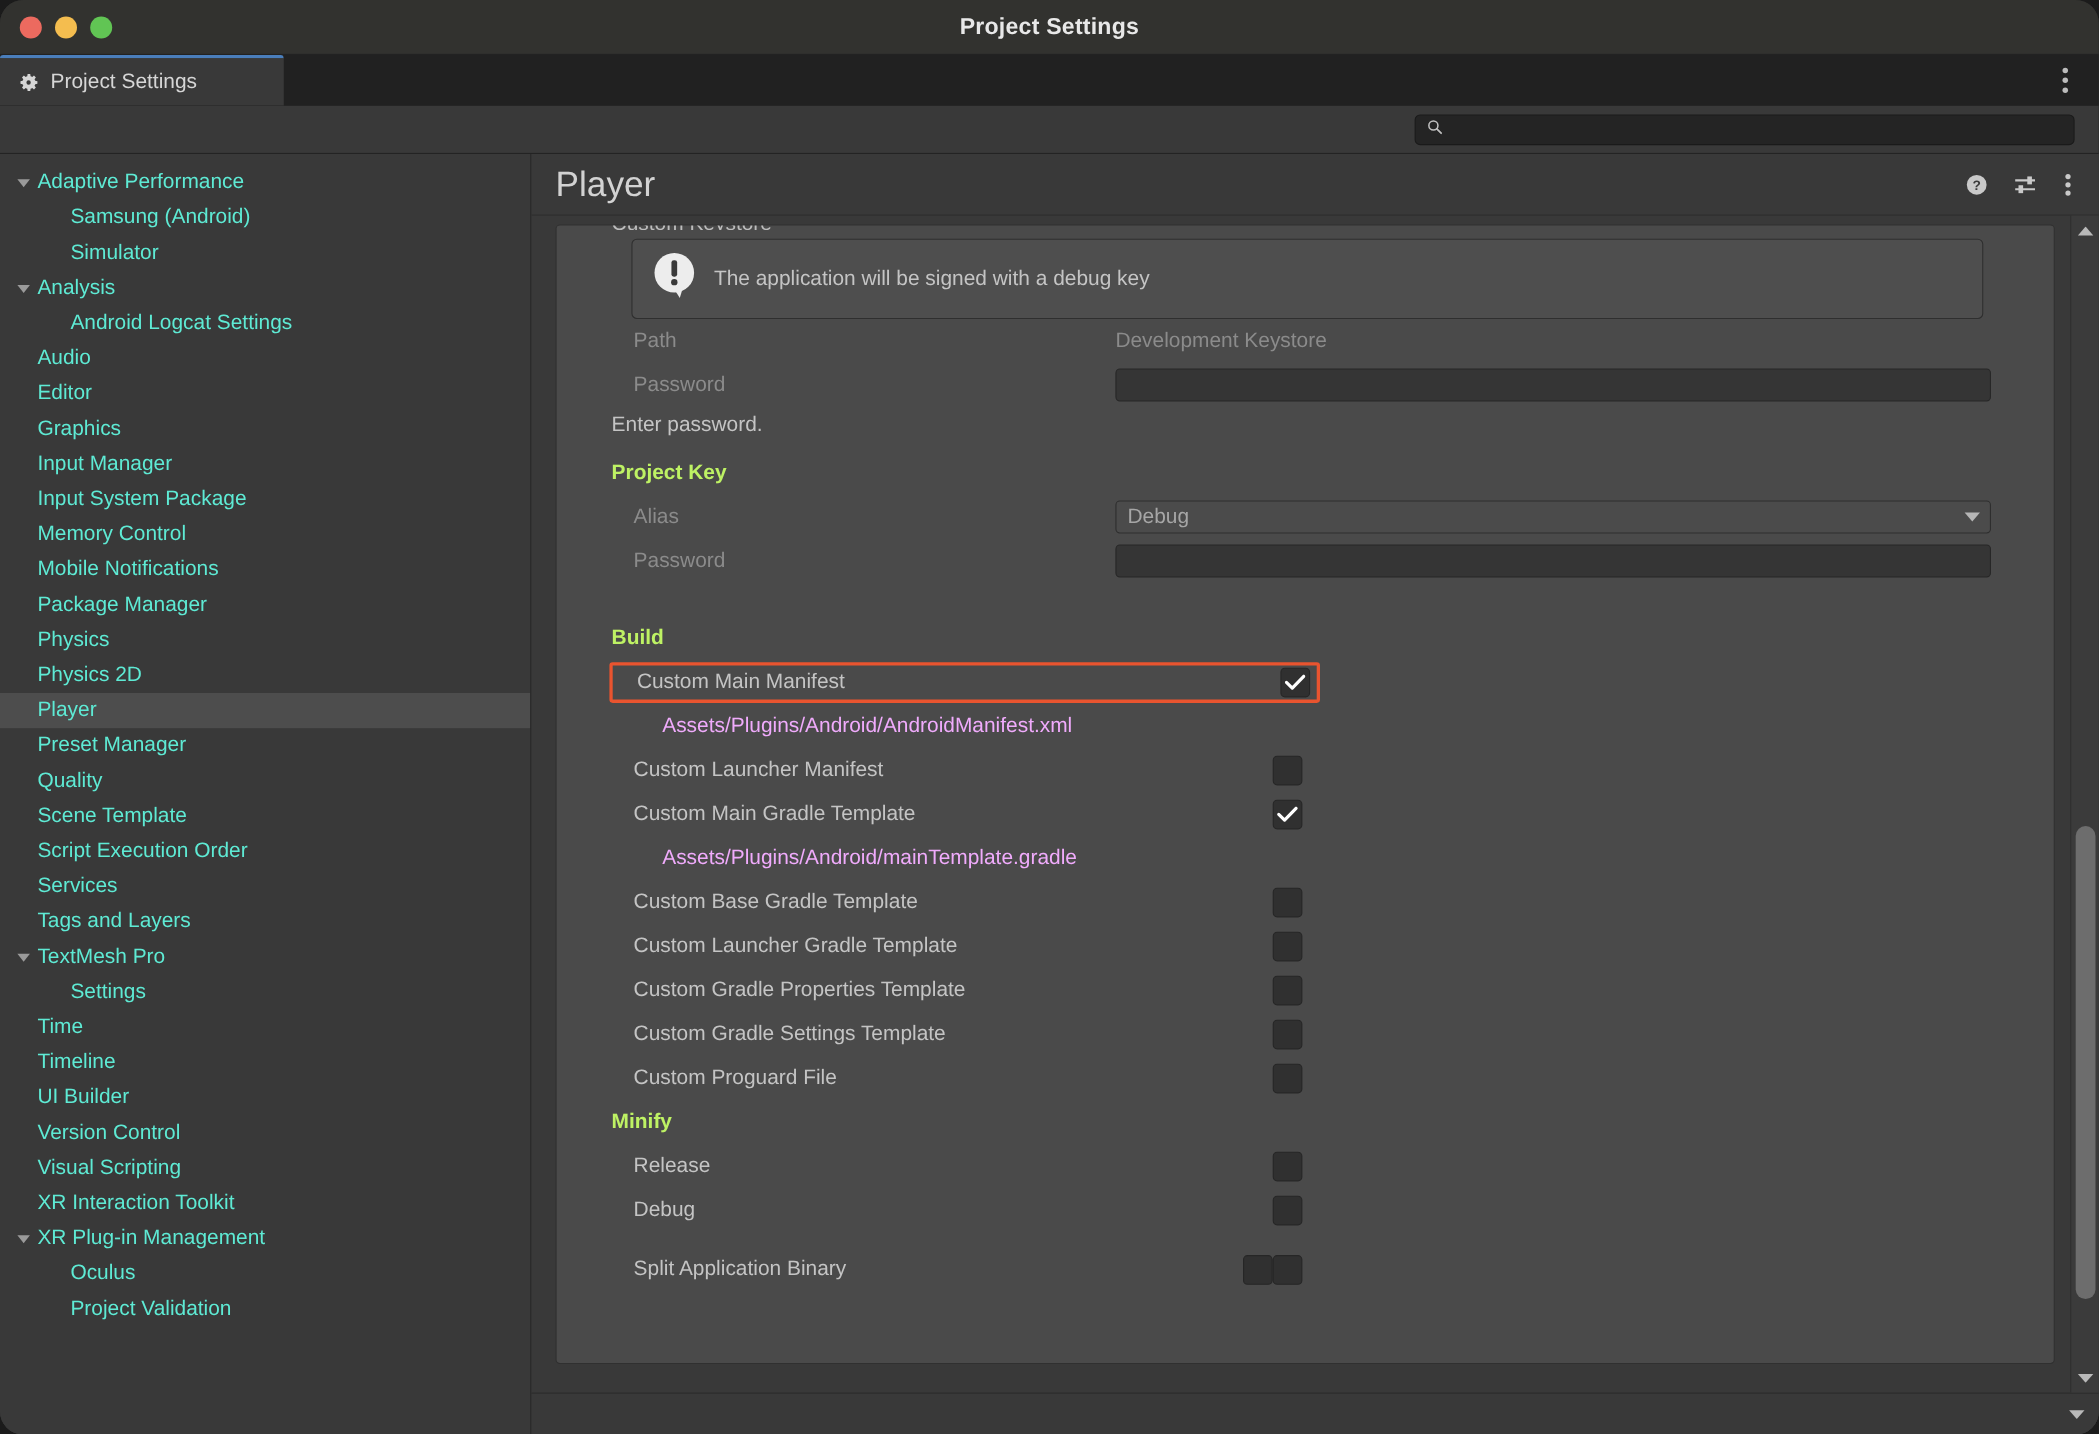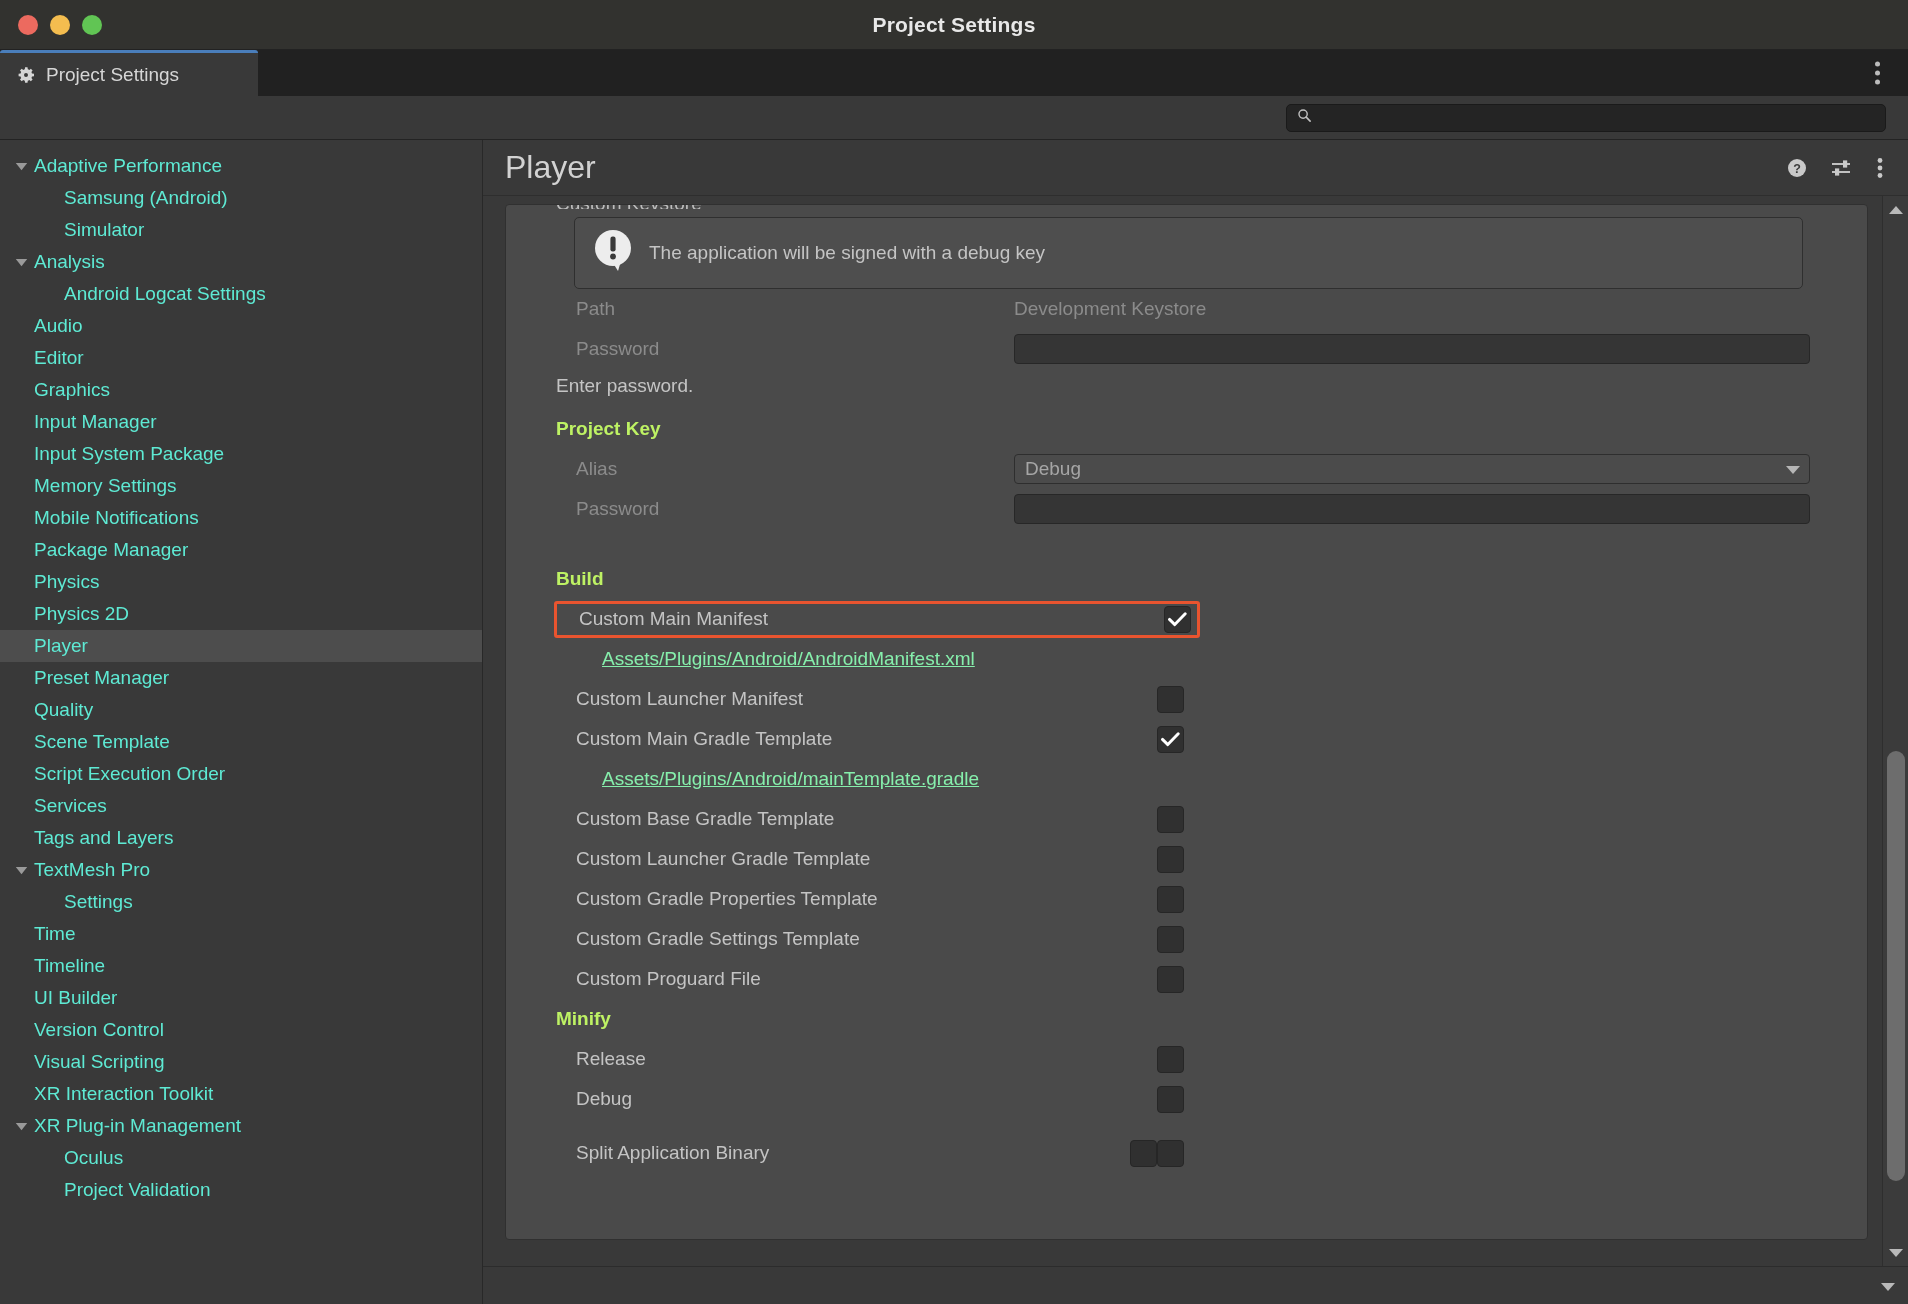--- a/index.html
+++ b/index.html
@@ -8,21 +8,21 @@
     background: #1b1b1b;
     font-family: "Liberation Sans", sans-serif;
     overflow: hidden;
   }
 
   
   #window {
     position: absolute; left: 0; top: 0;
     width: 1908px; height: 1304px;
     background: #2b2b2b;
-    border-radius: 0;
+    border-radius: 21px;
     overflow: hidden;
     display: flex; flex-direction: column;
   }
   #titlebar {
     height: 50px; flex: 0 0 50px;
     background: #32322f;
     position: relative;
     display: flex; align-items: center;
     border-bottom: 1px solid #222;
   }
@@ -198,21 +198,21 @@
   .check-area { width: 660px; display: flex; align-items: center; }
   .check-area .lbl { flex: 1; }
 
   .highlight-box {
     border: 3px solid #e9542f;
     border-radius: 3px;
     padding: 2px 6px 2px 8px;
     margin-left: 8px;
     background: rgba(0,0,0,0);
   }
-  .path-text { font-size: 19px; color: #86efac; text-decoration: underline; }
+  .path-text { font-size: 19px; color: #f0abfc; }
 
   
   #vscroll {
     width: 26px; flex: 0 0 26px;
     background: #3b3b3b;
     border-left: 1px solid #2e2e2e;
     display: flex; flex-direction: column; align-items: center;
     padding: 4px 0;
     position: relative;
   }
@@ -324,21 +324,21 @@
         <div class="nav-item">
           <span class="nav-arrow"></span>
           <span class="nav-label">Input Manager</span>
         </div>
         <div class="nav-item">
           <span class="nav-arrow"></span>
           <span class="nav-label">Input System Package</span>
         </div>
         <div class="nav-item">
           <span class="nav-arrow"></span>
-          <span class="nav-label">Memory Settings</span>
+          <span class="nav-label">Memory Control</span>
         </div>
         <div class="nav-item">
           <span class="nav-arrow"></span>
           <span class="nav-label">Mobile Notifications</span>
         </div>
         <div class="nav-item">
           <span class="nav-arrow"></span>
           <span class="nav-label">Package Manager</span>
         </div>
         <div class="nav-item">

